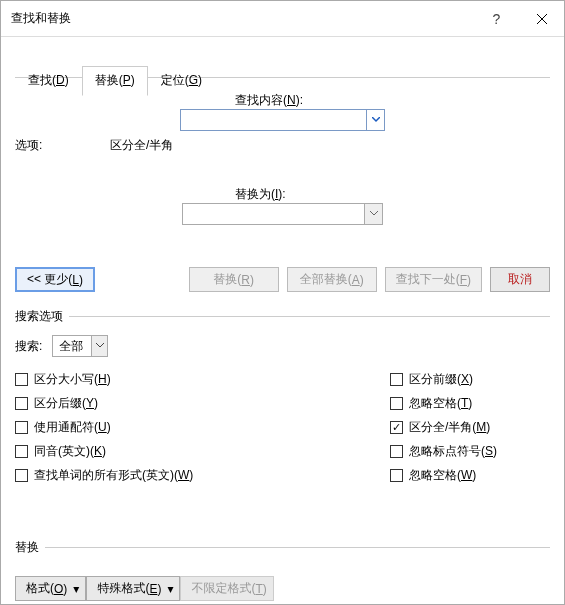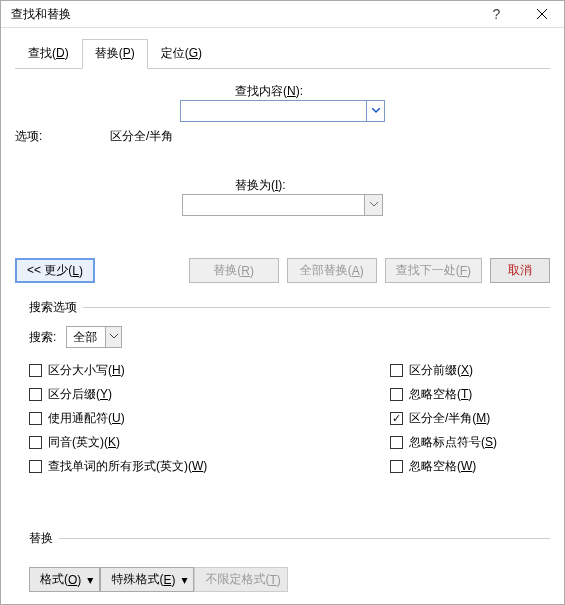--- a/index.html
+++ b/index.html
@@ -1,43 +1,43 @@
 <!DOCTYPE html>
 <html><head>
 <meta charset="utf-8">
 <style>
   * { box-sizing: border-box; font-family: "Microsoft YaHei", "SimSun", sans-serif; }
   body { margin: 0; background: #fff; font-size: 12px; color: #000; }
   .window { width: 565px; height: 605px; border: 1px solid #aaa; background: #fff; position: relative; }
-  .titlebar { height: 27px; display: flex; align-items: center; padding: 0 0 0 10px; border-bottom: 1px solid #ddd; }
+  .titlebar { height: 36px; display: flex; align-items: center; padding: 0 0 0 10px; border-bottom: 1px solid #ddd; }
   .titlebar .title { flex: 1; font-size: 12px; }
   .titlebar .tb-btn { width: 45px; height: 30px; display:flex; align-items:center; justify-content:center; font-size: 14px; color:#444; }
   .titlebar .tb-btn.close svg line { stroke:#000; stroke-width:1; }
   .body { padding: 10px 14px 14px 14px; }
   .tabs { display:flex; border-bottom:1px solid #ccc; position:relative; }
-  .tab { padding:5px 12px 6px 12px; font-size:12px; border:1px solid transparent; border-bottom:none; position:relative; top:1px; cursor:default; }
+  .tab { padding:5px 12px 6px 12px; font-size:12px; border:1px solid transparent; border-bottom:none; position:relative; top:19px; cursor:default; }
   .tab.active { border-color:#ccc; background:#fff; border-bottom:1px solid #fff; }
   .tab .u { text-decoration: underline; }
   .form-row { display:flex; align-items:center; margin-top:14px;flex-direction:column; }
   .form-row .lbl { width:95px; }
   .form-row .lbl .u { text-decoration: underline; }
   .find-input { flex:1; height:22px; border:1px solid #7a99c6; padding:0 4px; }
   .find-wrap { display:flex; flex:1; }
   .find-dd { width:18px; height:22px; border:1px solid #7a99c6; border-left:none; display:flex; align-items:center; justify-content:center; background:#fff; }
   .find-dd svg polyline { fill:none; stroke:#1a5bbf; stroke-width:1.5; }
   .replace-input { flex:1; height:22px; border:1px solid #aaa; background:#fff; }
   .replace-dd { width:18px; height:22px; border:1px solid #aaa; border-left:none; display:flex; align-items:center; justify-content:center; background:#eee; }
   .opts-row { display:flex; margin-top:6px; }
   .opts-row .lbl { width:95px; }
   .btnrow { display:flex; gap:8px; margin-top:42px; justify-content:flex-end; align-items:center; }
   .btn { height:25px; min-width:90px; border:1px solid #bbb; background:#efefef; color:#999; display:flex; align-items:center; justify-content:center; padding:8px 10px; font-size:12px; }
   .btn.enabled { color:#b91c1c; background:#e9e9e9; border-color:#aaa; }
   .btn.highlight { border:2px solid #6a9de6; color:#000; background:#eaf1fb; height:25px; min-width:80px; }
   .btn .u { text-decoration:underline; }
-  fieldset.group { border:none; border-top:1px solid #ccc; margin:16px 0 0 14px; padding:10px 0 0 0; }
+  fieldset.group { border:none; border-top:1px solid #ccc; margin:16px 0 0 0; padding:10px 0 0 0; }
   fieldset.group legend { padding:0 6px 0 0; font-size:12px; }
   .search-row { display:flex; align-items:center; margin-bottom:10px; }
   .search-row .lbl { margin-right:10px; }
   .select { display:flex; align-items:center; height:22px; border:1px solid #aaa; }
   .select .val { padding:0 8px 0 6px; min-width:36px; }
   .select .dd { width:16px; height:20px; border-left:1px solid #aaa; display:flex; align-items:center; justify-content:center; background:#eee; }
   .cols { display:flex; }
   .col { flex:1; }
   .colr { width:160px; }
   .chk { display:flex; align-items:center; height:24px; }

